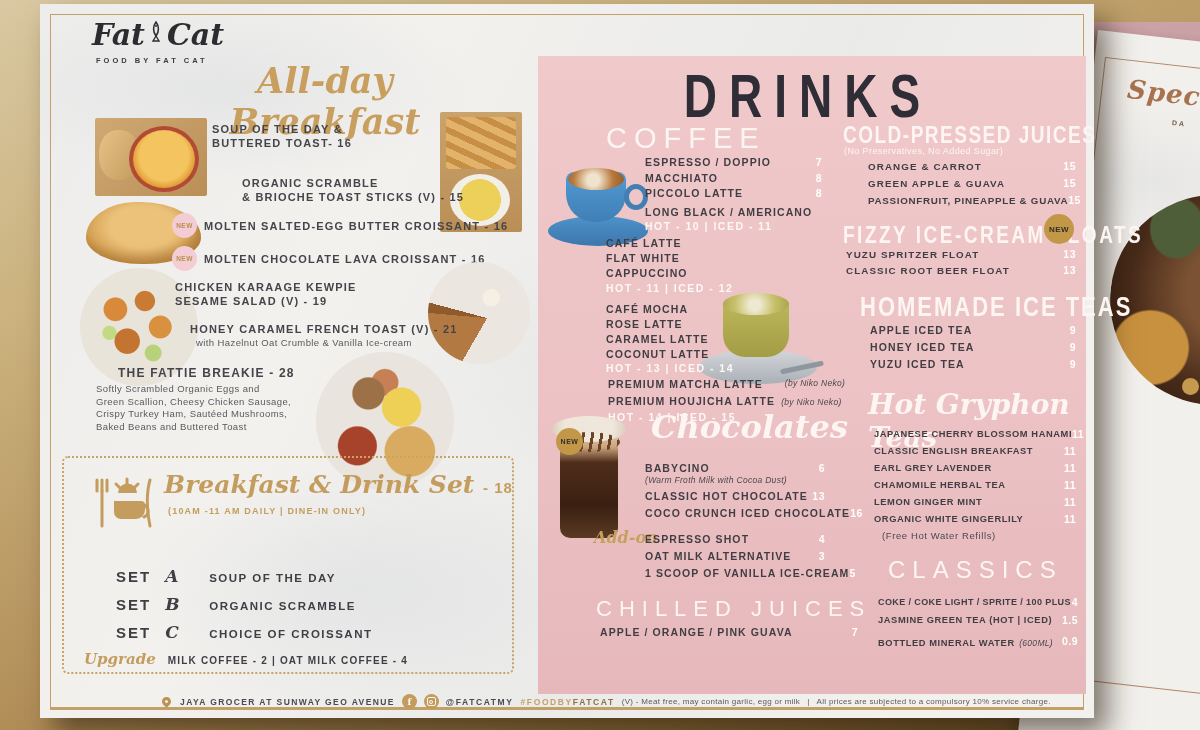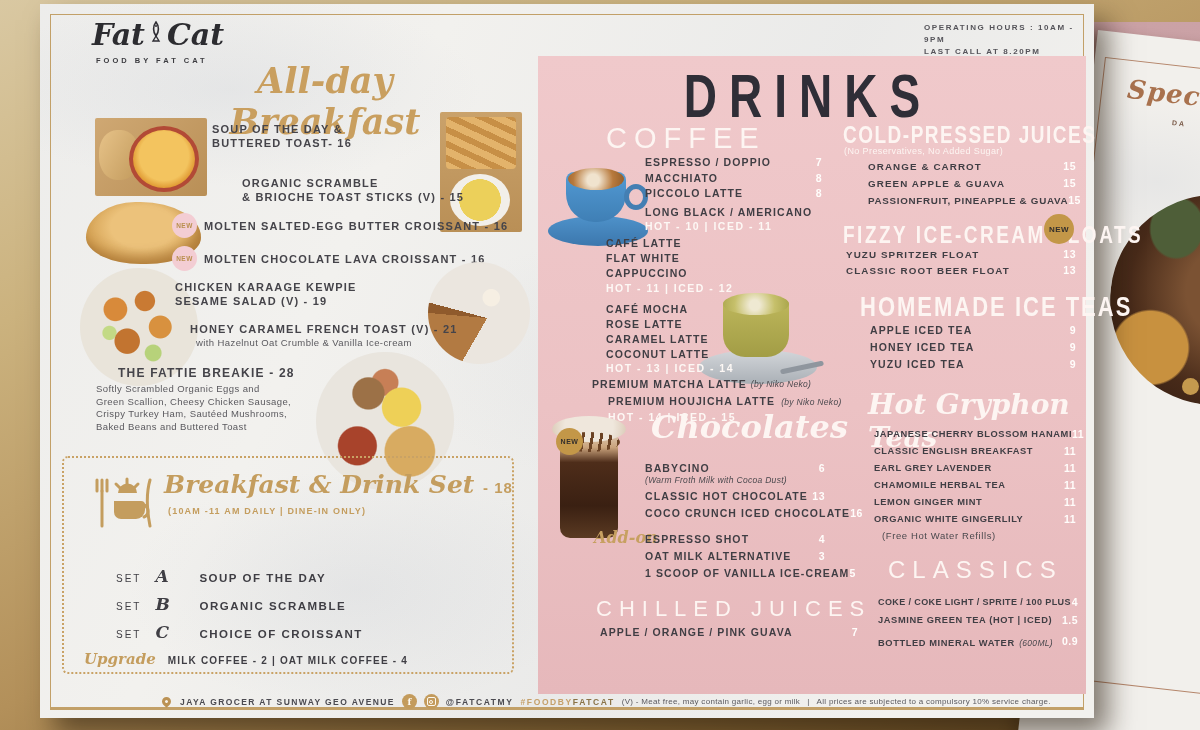--- a/index.html
+++ b/index.html
@@ -62,21 +62,21 @@
       radial-gradient(circle at 50% 22%,#c77f56 0 10%,transparent 11%),
       radial-gradient(circle at 50% 50%,#e9e5de 0 82%,#c6c2bb 83% 100%)}
   
   #setbox{left:22px;top:452px;width:448px;height:214px;border:2px dotted #c9a265;border-radius:6px}
   #set-title{left:100px;top:12px;font-size:25px;color:#c49d5e;white-space:nowrap}
   #set-price{font-family:"Liberation Sans",sans-serif;font-style:normal;font-weight:700;font-size:15px;letter-spacing:1px}
   #set-sub{left:104px;top:48px;font-size:9px;font-weight:700;letter-spacing:1.2px;color:#c49d5e}
   #set-intro{left:38px;top:82px;font-size:11.5px;font-weight:700;letter-spacing:1.1px;color:#3f3e44;display:flex;align-items:baseline;gap:6px}
   #set-intro .or{font-family:"DejaVu Serif",serif;font-style:italic;font-size:14px}
   .setrow{left:52px;display:flex;align-items:baseline;gap:14px;color:#3f3e44}
-  .setrow .lbl{font-size:10px;font-weight:400;letter-spacing:2px}
+  .setrow .lbl{font-size:15px;font-weight:700;letter-spacing:2px}
   .setrow .ltr{font-family:"DejaVu Serif",serif;font-style:italic;font-weight:700;font-size:17px;width:16px}
   .setrow .itm{font-size:11.5px;font-weight:700;letter-spacing:1.5px;margin-left:14px}
   #set-upg{left:20px;top:192px;display:flex;align-items:baseline;gap:12px}
   #set-upg .u{font-size:15px;color:#c49d5e}
   #set-upg .t{font-size:10px;font-weight:700;letter-spacing:1.2px;color:#3f3e44}
   
   #footer{left:122px;top:690px;width:920px;display:flex;align-items:center;gap:7px;white-space:nowrap}
   .f-loc{font-size:8.5px;font-weight:700;letter-spacing:1.4px;color:#4b4a50}
   .f-soc{font-size:8.5px;font-weight:700;letter-spacing:1.6px;color:#4b4a50}
   .f-tagA{font-size:8.5px;font-weight:700;letter-spacing:1.6px;color:#c5a06a}
@@ -157,24 +157,20 @@
   <div class="abs" id="logo">
     <span>Fat</span>
     <span><svg width="14" height="26" viewBox="0 0 14 26">
           <path d="M7 2c3.2 4 3.2 10 0 14c-3.2-4-3.2-10 0-14z" fill="none" stroke="#2e2d33" stroke-width="1.6"></path>
           <path d="M7 16l-3 5h6z" fill="none" stroke="#2e2d33" stroke-width="1.4"></path>
           <circle cx="7" cy="6" r="1" fill="#2e2d33"></circle>
         </svg></span>
     <span>Cat</span>
   </div>
   <div class="abs" id="tagline">FOOD BY FAT CAT</div>
-  <div class="abs" id="hours">
-    <div>OPERATING HOURS : 10AM - 9PM</div>
-    <div>LAST CALL AT 8.20PM</div>
-  </div>
 
   <div class="abs script" id="bk-title">All-day Breakfast</div>
 
   <div class="ph" id="ph-soup">
       <div class="bread"></div>
       <div class="bowl"></div>
     </div>
   <div class="abs bt" style="left:172px;top:118px">SOUP OF THE DAY &amp;
 BUTTERED TOAST- 16</div>
 
@@ -282,21 +278,21 @@
         <div class="spoon"></div>
         <div class="cup"></div>
         <div class="top"></div>
       </div>
     <div class="abs dnames" style="left:68px;top:246px">CAFÉ MOCHA
 ROSE LATTE
 CARAMEL LATTE
 COCONUT LATTE</div>
     <div class="abs wprice" style="left:68px;top:306px">HOT - 13 | ICED - 14</div>
 
-    <div class="abs" style="left:54px;top:322px;display:flex;gap:4px;align-items:center">
+    <div class="abs" style="left:70px;top:322px;display:flex;gap:22px;align-items:flex-start">
       <span class="dn">PREMIUM MATCHA LATTE</span>
       <span class="dnote">(by Niko Neko)</span>
     </div>
     <div class="abs" style="left:70px;top:339px;display:flex;gap:6px;align-items:baseline">
       <span class="dn">PREMIUM HOUJICHA LATTE</span>
       <span class="dnote">(by Niko Neko)</span>
     </div>
     <div class="abs wprice" style="left:70px;top:355px">HOT - 14 | ICED - 15</div>
 
     <div class="ph" id="ph-glass">

